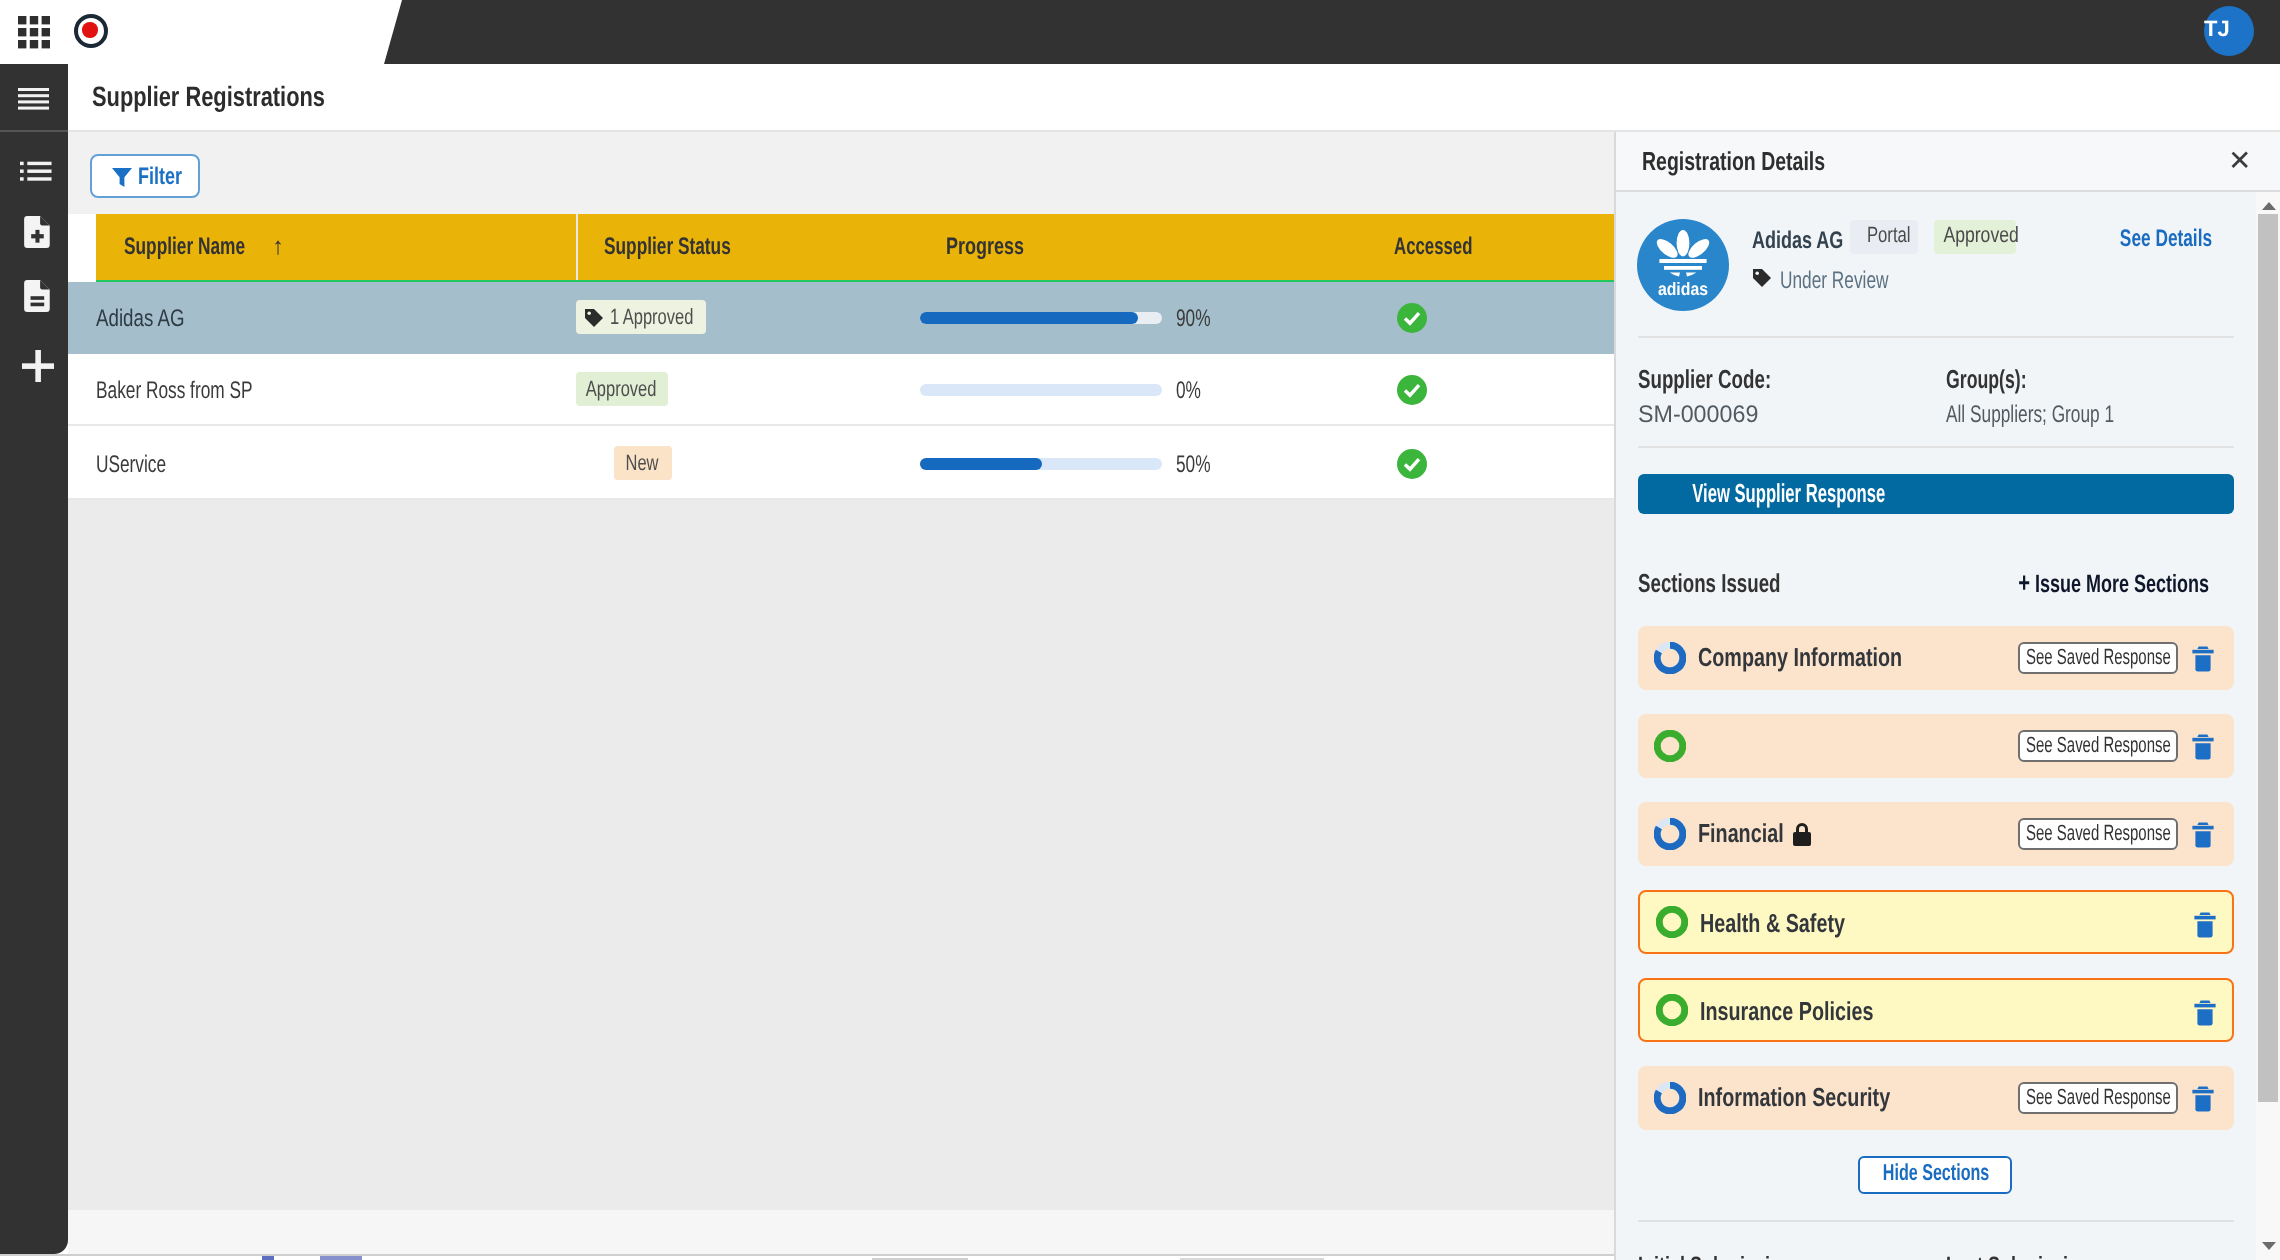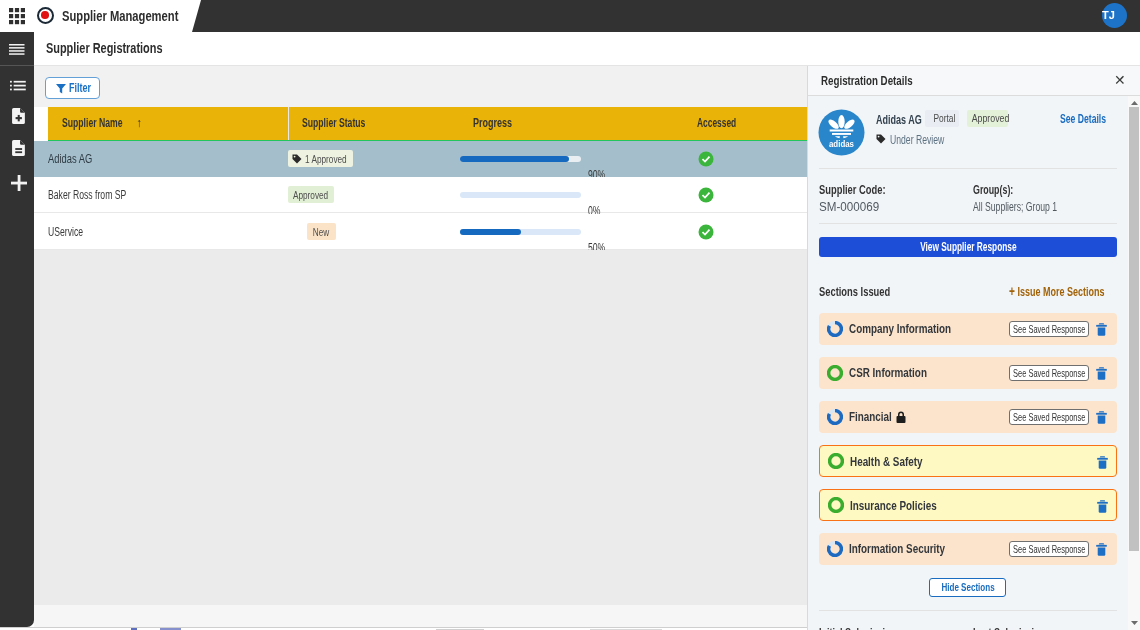--- a/index.html
+++ b/index.html
@@ -51,44 +51,44 @@
   #thead .col1sep { position:absolute; left:240px; top:0; width:1px; height:33px; background:#e8e8e8; }
   .th { position:absolute; top:0; height:33px; line-height:33px; font-size:12px;
     font-weight:bold; color:#333; }
   .row { left:34px; width:773px; height:36px; background:#fff; border-bottom:1px solid #e8e8e8; }
   .cellname { position:absolute; left:14px; top:0; height:36px; line-height:36px;
     font-size:12px; color:#3a3a3a; }
   .tag { position:absolute; left:254px; top:9px; height:17px; border-radius:2px;
     font-size:11px; color:#4e4e4e; display:flex; align-items:center; justify-content:center; }
   .pbar { position:absolute; left:426px; top:15px; width:121px; height:6px; border-radius:3px; }
   .pfill { position:absolute; left:0; top:0; height:6px; border-radius:3px; background:#1569be; }
-  .pct { position:absolute; left:554px; top:16px; height:36px; line-height:36px; font-size:12px; color:#3a3a3a; }
+  .pct { position:absolute; left:554px; top:0; height:36px; line-height:36px; font-size:12px; color:#3a3a3a; }
   .chk { position:absolute; left:664px; top:10px; }
 
   #belowrows { left:34px; top:250px; width:773px; height:355px; background:#ebebeb; }
   #footstrip { left:34px; top:605px; width:773px; height:22px; background:#f6f6f7; }
   #footcut { left:0px; top:627px; width:807px; height:3px; background:#fff; border-top:1px solid #cfcfcf; }
 
   
   #panel { left:807px; top:66px; width:333px; height:564px; background:#f2f5f8;
     border-left:1px solid #d9d9d9; }
   #panelhead { left:807px; top:66px; width:333px; height:30px; background:#f6f8f9;
     border-left:1px solid #d9d9d9; border-bottom:1px solid #dcdcdc; }
   #panelhead span.t { position:absolute; left:13px; top:0; height:29px; line-height:29px;
     font-size:13px; font-weight:bold; color:#2e2e2e; }
   #closex { position:absolute; left:306px; top:0; height:29px; line-height:29px;
     font-size:14px; color:#3c3c3c; }
 
   .hr { height:1px; background:#e2e2e2; left:819px; width:298px; }
   .blab { font-size:13px; font-weight:bold; color:#333; }
   .gval { font-size:12px; color:#515a61; }
 
-  #vsrbtn { left:819px; top:237px; width:298px; height:20px; background:#1d4ed8;
+  #vsrbtn { left:819px; top:237px; width:298px; height:20px; background:#0369a1;
     border-radius:3px; color:#fff; font-size:13px; font-weight:bold;
-    text-align:center; line-height:20px; }
+    line-height:20px; }
 
   .secrow { left:819px; width:298px; height:32px; border-radius:4px; }
   .sec-peach { background:#fce4cc; }
   .sec-white { background:#fef9c3; border:1px solid #f97316; }
   .seclab { position:absolute; left:30px; top:0; height:32px; line-height:32px;
     font-size:13px; font-weight:bold; color:#33373b; }
   .secicon { position:absolute; left:8px; top:8px; }
   .sec-white .secicon { top:7px; }
   .ssr { position:absolute; left:190px; top:8px; width:80px; height:16px; background:#fff;
     border:1px solid #6f6f6f; border-radius:3px; font-size:11px; color:#333;
@@ -118,21 +118,20 @@
         <rect x="5.9" y="6" width="4.2" height="4.2"></rect>
         <rect x="11.8" y="6" width="4.2" height="4.2"></rect>
       <rect x="0" y="12" width="4.2" height="4.2"></rect>
         <rect x="5.9" y="12" width="4.2" height="4.2"></rect>
         <rect x="11.8" y="12" width="4.2" height="4.2"></rect>
     </g>
   </svg>
   <div id="applogo" class="abs">
       <i></i>
     </div>
-  <div id="apptitle" class="abs"><span class="sxL s80">Supplier Management</span></div>
   <div id="avatar" class="abs">TJ</div>
 
   <div id="sidebar" class="abs"></div>
   <svg class="sbi abs" style="top:42px; left:9px" width="16" height="12" viewBox="0 0 16 12">
     <g fill="#f2f2f2">
         <rect x="0" y="0" width="15.5" height="1.5"></rect>
         <rect x="0" y="3.1" width="15.5" height="1.5"></rect>
         <rect x="0" y="6.2" width="15.5" height="1.5"></rect>
         <rect x="0" y="9.3" width="15.5" height="1.5"></rect>
       </g>
@@ -270,21 +269,21 @@
   <div class="hr abs" style="top:168px"></div>
   <div class="abs blab" style="left:819px; top:182px"><span class="sxL s72">Supplier Code:</span></div>
   <div class="abs gval" style="left:819px; top:200px"><span class="sxL" style="transform:scaleX(.97)">SM-000069</span></div>
   <div class="abs blab" style="left:973px; top:182px"><span class="sxL s68">Group(s):</span></div>
   <div class="abs gval" style="left:973px; top:200px"><span class="sxL s72">All Suppliers; Group 1</span></div>
   <div class="hr abs" style="top:223px"></div>
 
   <div id="vsrbtn" class="abs"><span class="sxC s64">View Supplier Response</span></div>
 
   <div class="abs blab" style="left:819px; top:284px"><span class="sxL s72">Sections Issued</span></div>
-  <div class="abs" style="right:35px; top:283px; font-size:12.5px; font-weight:bold; color:#a16207;"><span class="sxR s72"><span style="font-size:14px">+</span> Issue More Sections</span></div>
+  <div class="abs" style="right:35px; top:283px; font-size:12.5px; font-weight:bold; color:#0f172a;"><span class="sxR s72"><span style="font-size:14px">+</span> Issue More Sections</span></div>
 
   <div class="secrow sec-peach abs" style="top:313px">
     <svg class="secicon" width="16" height="16" viewBox="0 0 16 16">
         <circle cx="8" cy="8" r="6.4" fill="none" stroke="#d9e6f4" stroke-width="3.5"></circle>
         <path d="M 8 1.6 A 6.4 6.4 0 1 1 2.46 4.8" fill="none" stroke="#1e6ac1" stroke-width="3.5"></path>
       </svg>
     <div class="seclab"><span class="sxL s76">Company Information</span></div>
     <div class="ssr">
         <span class="sxC s68">See Saved Response</span>
       </div>
@@ -293,21 +292,20 @@
           <path d="M3.3 0.2 H7.7 L8.3 1.5 H2.7 Z"></path>
           <rect x="0.2" y="1.9" width="10.6" height="1.8"></rect>
           <path d="M1.7 4.6 H9.3 V11.6 Q9.3 12.8 8.1 12.8 H2.9 Q1.7 12.8 1.7 11.6 Z"></path>
         </g>
       </svg>
   </div>
   <div class="secrow sec-peach abs" style="top:357px">
     <svg class="secicon" width="16" height="16" viewBox="0 0 16 16">
         <circle cx="8" cy="8" r="6.4" fill="none" stroke="#3bad2e" stroke-width="3.5"></circle>
       </svg>
-    <div class="seclab"><span class="sxL s76">CSR Information</span></div>
     <div class="ssr">
         <span class="sxC s68">See Saved Response</span>
       </div>
     <svg class="trash" width="11" height="13" viewBox="0 0 11 13">
         <g fill="#1d6ec5">
           <path d="M3.3 0.2 H7.7 L8.3 1.5 H2.7 Z"></path>
           <rect x="0.2" y="1.9" width="10.6" height="1.8"></rect>
           <path d="M1.7 4.6 H9.3 V11.6 Q9.3 12.8 8.1 12.8 H2.9 Q1.7 12.8 1.7 11.6 Z"></path>
         </g>
       </svg>

